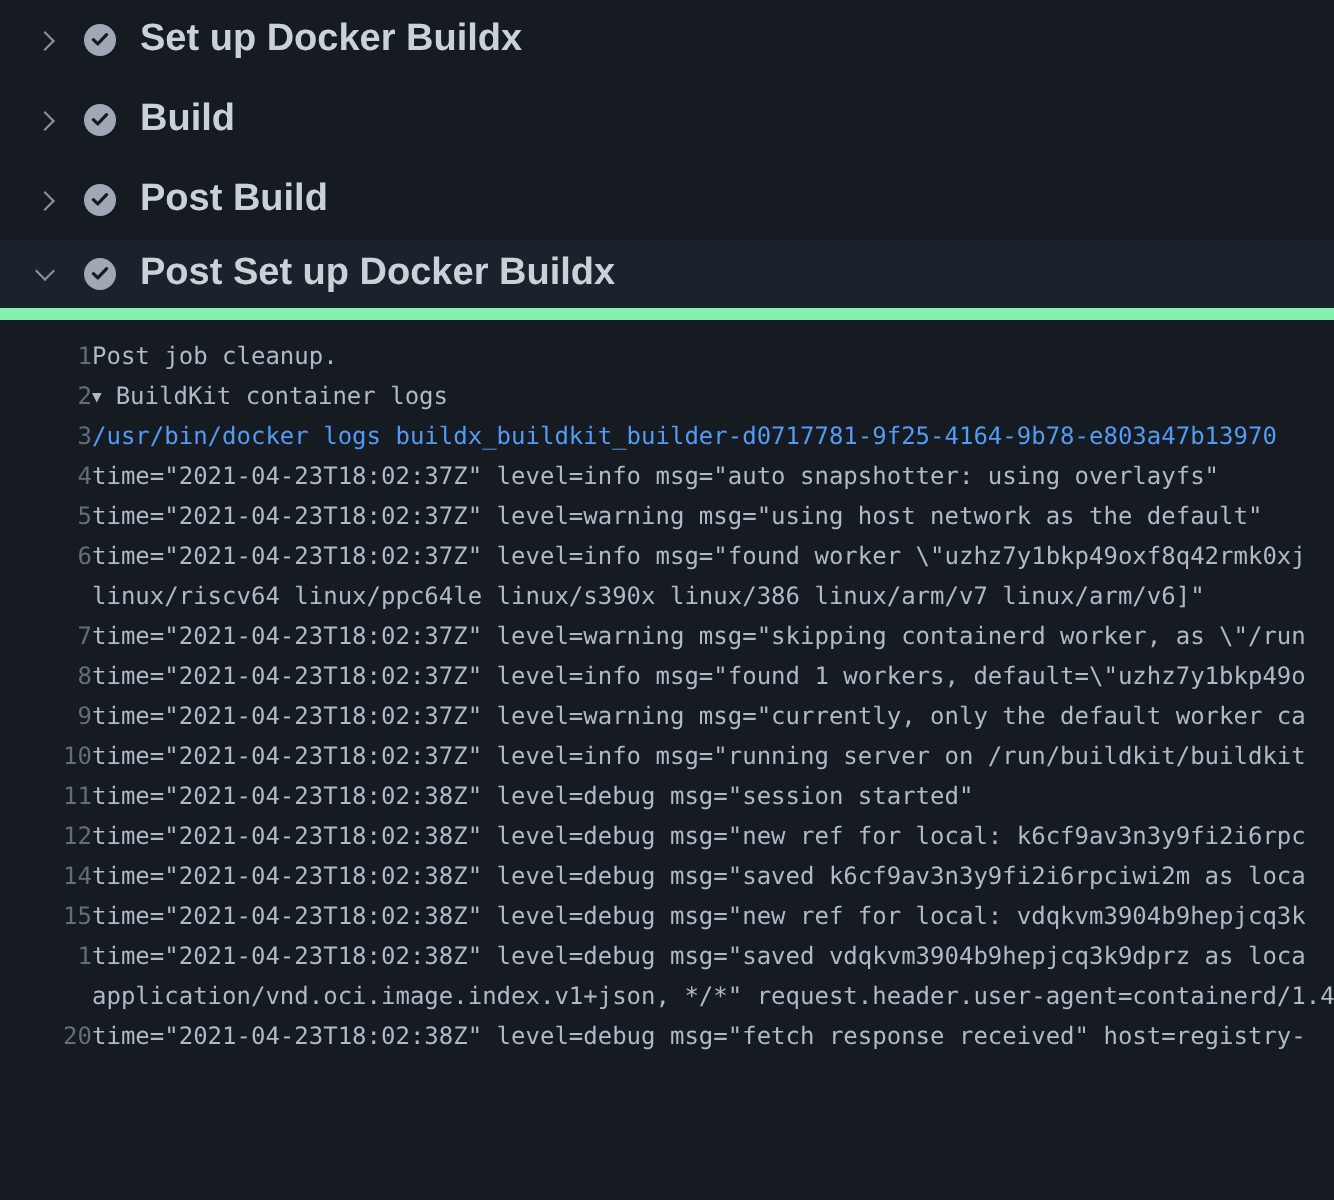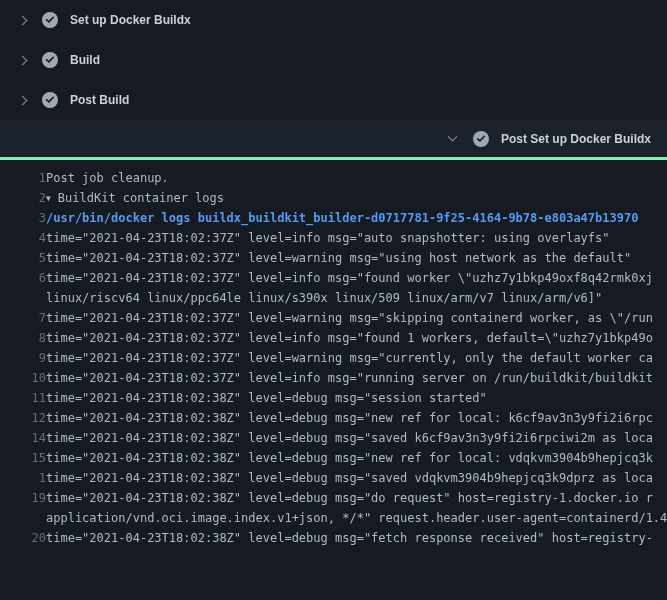--- a/index.html
+++ b/index.html
@@ -11,42 +11,42 @@
     font-family: "Liberation Sans", sans-serif;
   }
   .viewer { width: 667px; height: 600px; overflow: hidden; }
 
   
   .section {
     display: flex; align-items: center;
     height: 40px; padding: 0 16px 0 14px;
     cursor: pointer;
   }
-  .section.expanded { background: #1c222b; border-bottom: 3px solid #86efac; justify-content: flex-end; }
+  .section.expanded { background: #1c222b; border-bottom: 6px solid #86efac; }
   .chev-box { width: 16px; display: flex; justify-content: center; align-items: center; }
   .chev {
     width: 7px; height: 7px;
     border-right: 1.6px solid #8b949e;
     border-bottom: 1.6px solid #8b949e;
     transform: rotate(-45deg);
   }
   .section.expanded .chev { transform: rotate(45deg); margin-top: -4px; }
   .check { margin-left: 12px; width: 16px; height: 16px; display: flex; flex: none; }
-  .slabel { margin-left: 12px; color: #c9d1d9; font-size: 12px; font-weight: 600; }
+  .slabel { margin-left: 12px; color: #c9d1d9; font-size: 19px; font-weight: 600; }
 
   
   .log {
     padding-top: 8px;
     font-family: "DejaVu Sans Mono", "Liberation Mono", monospace;
     font-size: 12px;
   }
   .log-row { display: flex; height: 20px; line-height: 20px; white-space: pre; }
   .ln { flex: none; width: 46px; text-align: right; color: #636e7b; cursor: pointer; }
   .lt { color: #adbac7; overflow: hidden; }
-  .lt.cmd { color: #539bf5; font-weight: bold; }
+  .lt.cmd { color: #539bf5; }
   .tri { display: inline-block; font-size: 8px; margin-right: 7px; transform: translateY(-1px); color: #adbac7; }
 </style>
 </head>
 <body>
 
 <div class="viewer">
 
   <div>
 
     <div class="section">
@@ -110,21 +110,21 @@
     <div class="log-row"><span class="ln">2</span><span class="lt"><span class="tri">▼</span><span>BuildKit container logs</span></span></div>
 
     <div class="log-row"><span class="ln">3</span><span class="lt cmd">/usr/bin/docker logs buildx_buildkit_builder-d0717781-9f25-4164-9b78-e803a47b13970</span></div>
 
     <div class="log-row"><span class="ln">4</span><span class="lt">time="2021-04-23T18:02:37Z" level=info msg="auto snapshotter: using overlayfs"</span></div>
 
     <div class="log-row"><span class="ln">5</span><span class="lt">time="2021-04-23T18:02:37Z" level=warning msg="using host network as the default"</span></div>
 
     <div class="log-row"><span class="ln">6</span><span class="lt">time="2021-04-23T18:02:37Z" level=info msg="found worker \"uzhz7y1bkp49oxf8q42rmk0xj</span></div>
 
-    <div class="log-row"><span class="ln"></span><span class="lt">linux/riscv64 linux/ppc64le linux/s390x linux/509 linux/arm/v7 linux/arm/v6]"</span></div>
+    <div class="log-row"><span class="ln"></span><span class="lt">linux/riscv64 linux/ppc64le linux/s390x linux/386 linux/arm/v7 linux/arm/v6]"</span></div>
 
     <div class="log-row"><span class="ln">7</span><span class="lt">time="2021-04-23T18:02:37Z" level=warning msg="skipping containerd worker, as \"/run</span></div>
 
     <div class="log-row"><span class="ln">8</span><span class="lt">time="2021-04-23T18:02:37Z" level=info msg="found 1 workers, default=\"uzhz7y1bkp49o</span></div>
 
     <div class="log-row"><span class="ln">9</span><span class="lt">time="2021-04-23T18:02:37Z" level=warning msg="currently, only the default worker ca</span></div>
 
     <div class="log-row"><span class="ln">10</span><span class="lt">time="2021-04-23T18:02:37Z" level=info msg="running server on /run/buildkit/buildkit</span></div>
 
     <div class="log-row"><span class="ln">11</span><span class="lt">time="2021-04-23T18:02:38Z" level=debug msg="session started"</span></div>
@@ -133,20 +133,19 @@
 
 
     <div class="log-row"><span class="ln">14</span><span class="lt">time="2021-04-23T18:02:38Z" level=debug msg="saved k6cf9av3n3y9fi2i6rpciwi2m as loca</span></div>
 
     <div class="log-row"><span class="ln">15</span><span class="lt">time="2021-04-23T18:02:38Z" level=debug msg="new ref for local: vdqkvm3904b9hepjcq3k</span></div>
 
 
     <div class="log-row"><span class="ln">1</span><span class="lt">time="2021-04-23T18:02:38Z" level=debug msg="saved vdqkvm3904b9hepjcq3k9dprz as loca</span></div>
 
 
-    <div class="log-row"><span class="ln">19</span><span class="lt">time="2021-04-23T18:02:38Z" level=debug msg="do request" host=registry-1.docker.io r</span></div>
 
     <div class="log-row"><span class="ln"></span><span class="lt">application/vnd.oci.image.index.v1+json, */*" request.header.user-agent=containerd/1.4</span></div>
 
     <div class="log-row"><span class="ln">20</span><span class="lt">time="2021-04-23T18:02:38Z" level=debug msg="fetch response received" host=registry-</span></div>
 
   </div>
 </div>
 
 </body></html>

